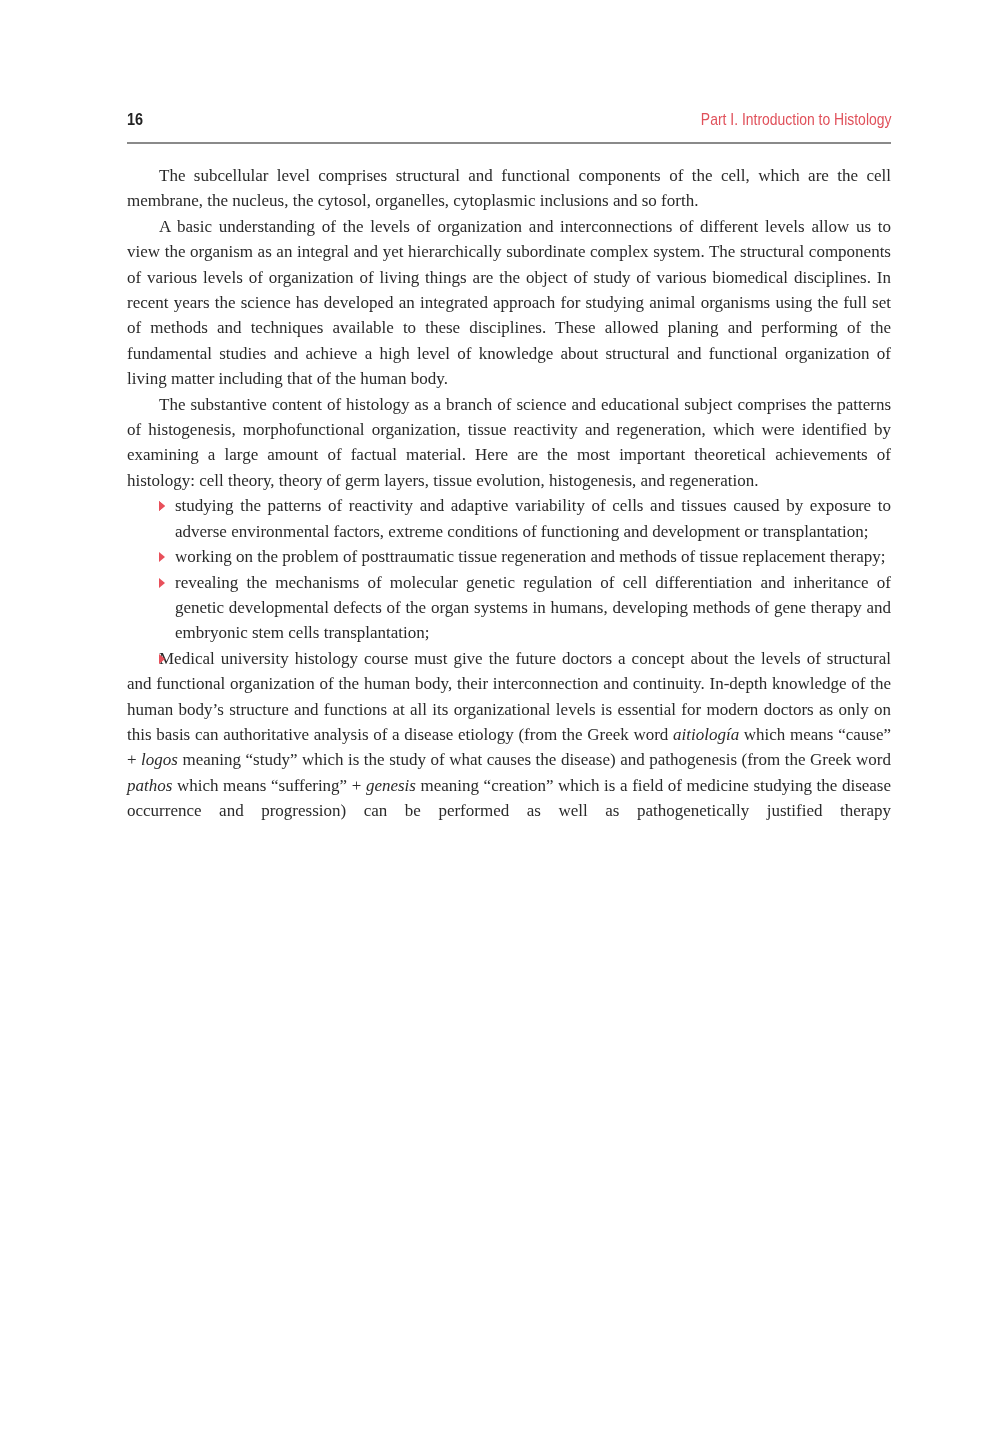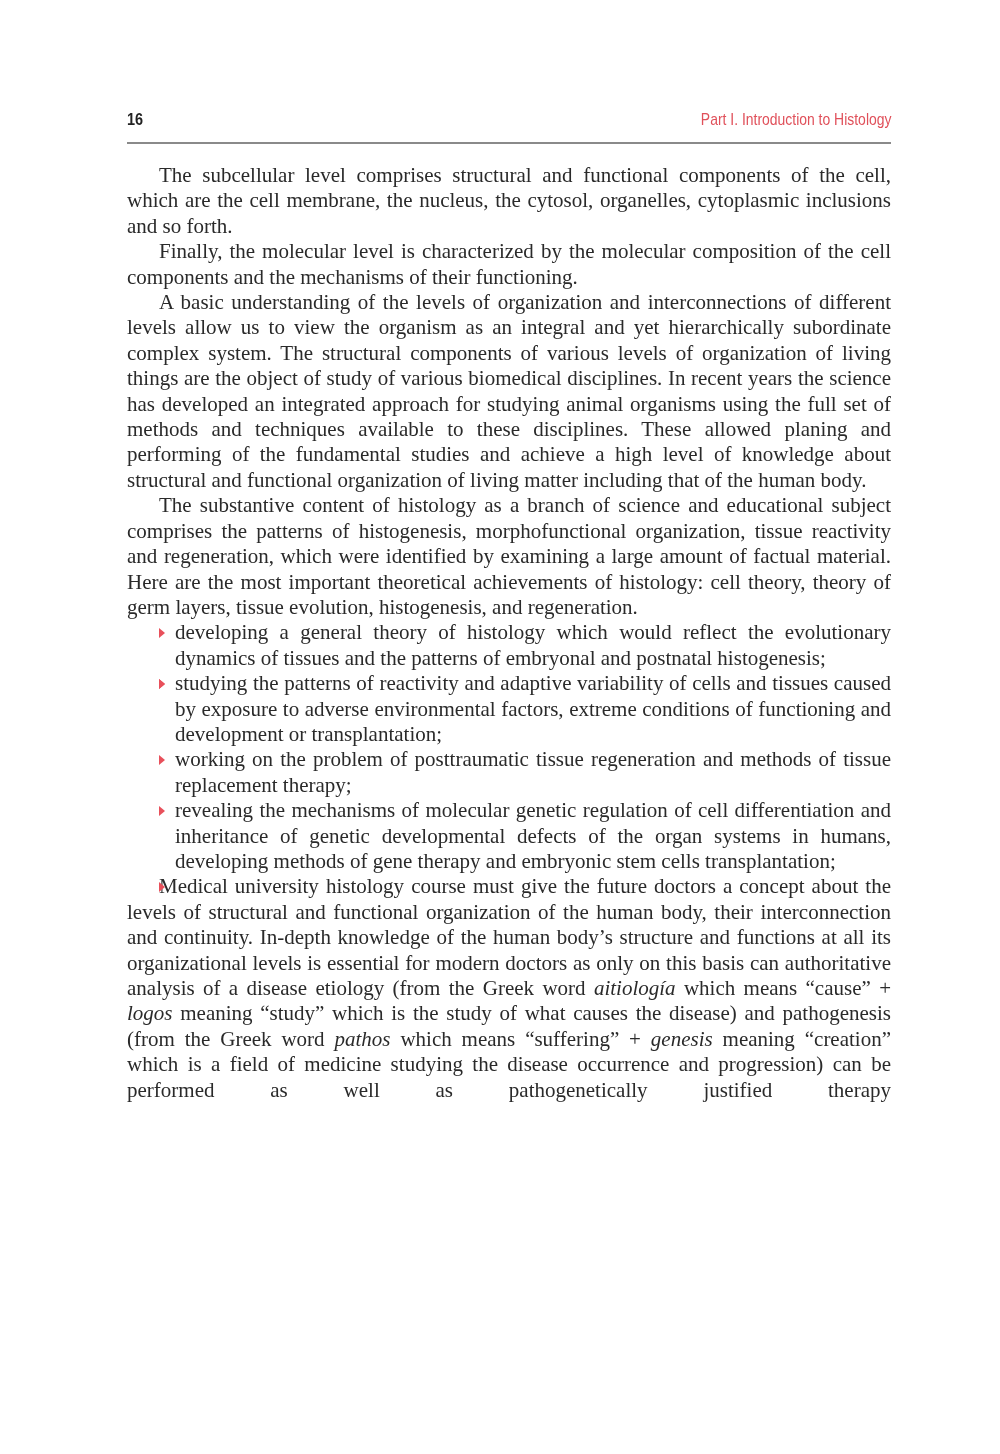--- a/index.html
+++ b/index.html
@@ -38,21 +38,21 @@
     .section-title {
       font-size: 17px;
       color: #e0505a;
       transform: scaleX(0.82);
       transform-origin: right bottom;
       white-space: nowrap;
     }
     .body {
       margin-top: 19px;
       font-family: "Liberation Serif", serif;
-      font-size: 21px;
+      font-size: 17px;
       line-height: 25.4px;
       color: #2a2a2a;
       text-align: justify;
     }
     .para {
       margin: 0;
       text-indent: 32px;
     }
     .bullets {
       list-style: none;
@@ -83,29 +83,24 @@
 <body>
 
 <div class="page">
   <div class="running-head">
     <span class="page-number">16</span>
     <span class="section-title">Part I. Introduction to Histology</span>
   </div>
 
   <div class="body">
     <p class="para">The subcellular level comprises structural and functional components of the cell, which are the cell membrane, the nucleus, the cytosol, organelles, cytoplasmic inclusions and so forth.</p>
-    <p class="para">Finally, the molecular level is characterized by the molecular composition of the cell components and the mechanisms of their functioning.</p>
     <p class="para">A basic understanding of the levels of organization and interconnections of differ­ent levels allow us to view the organism as an integral and yet hierarchically subor­dinate complex system. The structural components of various levels of organization of living things are the object of study of various biomedical disciplines. In recent years the science has developed an integrated approach for studying animal organisms using the full set of methods and techniques available to these disciplines. These allowed planing and performing of the fundamental studies and achieve a high level of knowledge about structural and functional organization of living matter including that of the human body.</p>
     <p class="para">The substantive content of histology as a branch of science and educational subject comprises the patterns of histogenesis, morphofunctional organization, tissue reactivity and regeneration, which were identified by examining a large amount of factual material. Here are the most important theoretical achievements of histology: cell theory, theory of germ layers, tissue evolution, histogenesis, and regeneration.</p>
 
     <ul class="bullets">
-      <li class="bullet-item">
-        <span class="bullet-icon"></span>
-        <span>developing a general theory of histology which would reflect the evolutionary dynamics of tissues and the patterns of embryonal and postnatal histogenesis;</span>
-      </li>
       <li class="bullet-item">
         <span class="bullet-icon"></span>
       </li>
       <li class="bullet-item">
         <span class="bullet-icon"></span>
         <span>studying the patterns of reactivity and adaptive variability of cells and tissues caused by exposure to adverse environmental factors, extreme conditions of functioning and development or transplantation;</span>
       </li>
       <li class="bullet-item">
         <span class="bullet-icon"></span>
         <span>working on the problem of posttraumatic tissue regeneration and methods of tissue replacement therapy;</span>

